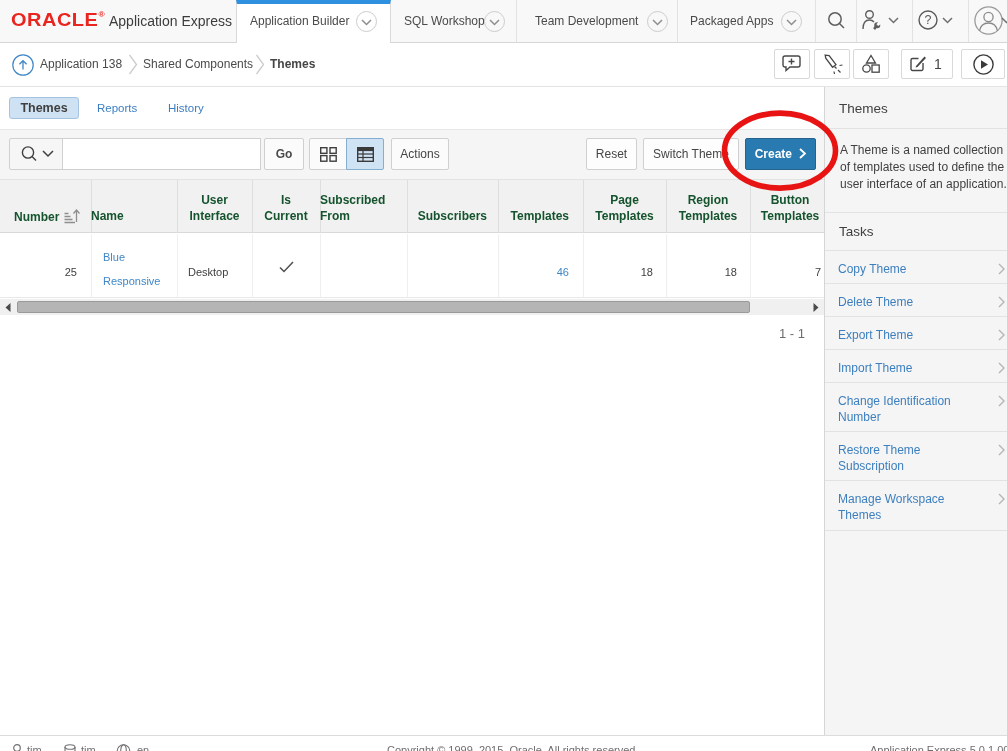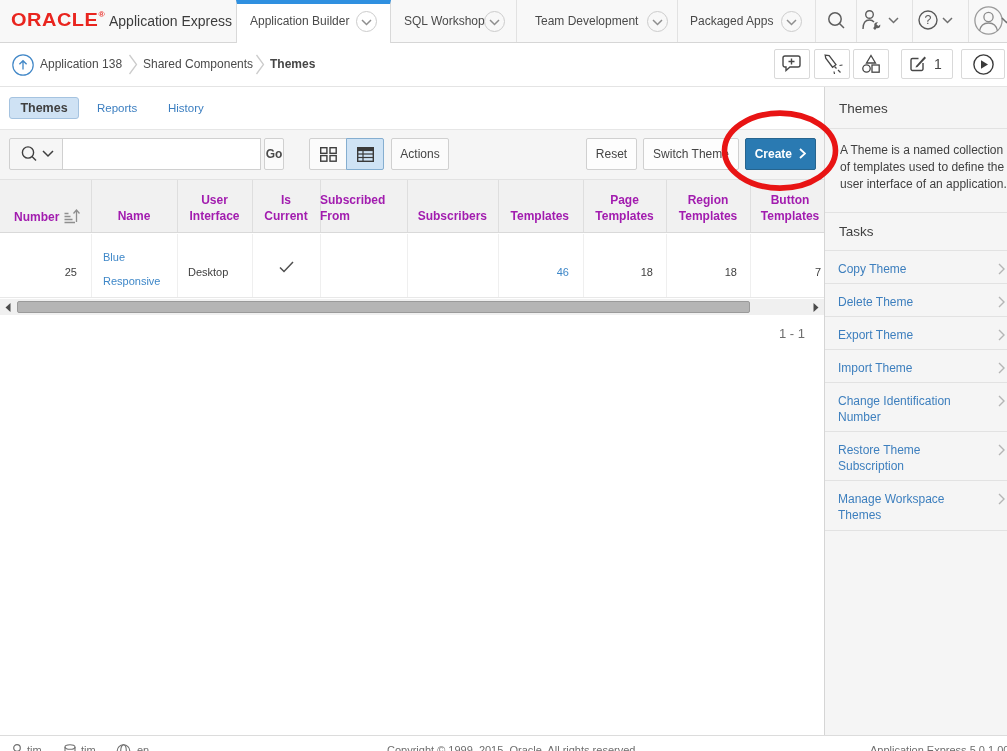--- a/index.html
+++ b/index.html
@@ -28,21 +28,21 @@
   .pill-link { position:absolute; top:97px; height:22px; font-size:11.5px; color:#3b7ec0; line-height:22px; }
 
   
   #strip { position:absolute; left:0; top:129px; width:824px; height:50px; background:#f5f5f5; border-top:1px solid #e6e6e6; }
   .tbtn { position:absolute; top:8px; height:32px; background:#fbfbfb; border:1px solid #d0d0d0; border-radius:2px;
      font-size:12px; color:#454545; text-align:center; }
 
   
   #thead { position:absolute; left:0; top:179px; width:824px; height:54px; background:#f1f1f1; border-top:1px solid #e2e2e2; border-bottom:1px solid #d9d9d9; overflow:hidden;}
   .hsep { position:absolute; top:0; bottom:0; width:1px; background:#dedede; }
-  .hlbl { position:absolute; font-weight:bold; font-size:12px; color:#a21caf; line-height:16px; }
+  .hlbl { position:absolute; font-weight:bold; font-size:12px; color:#14532d; line-height:16px; }
   #trow { position:absolute; left:0; top:234px; width:824px; height:64px; background:#fff; border-bottom:1px solid #e8e8e8; overflow:hidden;}
   .rsep { position:absolute; top:0; bottom:0; width:1px; background:#efefef; }
   .cell { position:absolute; font-size:11px; color:#404040; line-height:24px; }
   .lnk { color:#3e87c8; }
 
   
   #hscroll { position:absolute; left:0; top:299px; width:824px; height:16px; background:#f0f0f0; }
   #hthumb { position:absolute; left:17px; top:2px; width:733px; height:12px; background:#b5b5b5; border:1px solid #9a9a9a; border-radius:2px; }
 
   
@@ -204,21 +204,21 @@
 
 <div id="strip">
   <div class="tbtn" style="left:9px;width:54px;background:#f6f6f6;border-radius:2px 0 0 2px;">
     <svg width="34" height="16" viewBox="0 0 34 16" style="margin:7px 0 0 11px;">
       <circle cx="7" cy="6.5" r="5.6" fill="none" stroke="#3f3f3f" stroke-width="1.4"></circle>
       <line x1="11" y1="10.5" x2="15" y2="14.5" stroke="#3f3f3f" stroke-width="1.4"></line>
       <path d="M22 5 L27 10 L32 5" fill="none" stroke="#3f3f3f" stroke-width="1.5"></path>
     </svg>
   </div>
   <div class="tbtn" style="left:62px;width:199px;background:#fff;border-radius:0;"></div>
-  <div class="tbtn" style="left:264px;width:20px;font-weight:bold;font-size:12px;line-height:30px;color:#4a4a4a;">Go</div>
+  <div class="tbtn" style="left:264px;width:40px;font-weight:bold;font-size:12px;line-height:30px;color:#4a4a4a;">Go</div>
   <div class="tbtn" style="left:309px;width:38px;border-radius:2px 0 0 2px;">
     <svg width="17" height="15" viewBox="0 0 17 15" style="margin:8px 0 0 10px;">
       <rect x="0.7" y="0.7" width="6.2" height="5.6" fill="none" stroke="#3f3f3f" stroke-width="1.4"></rect>
       <rect x="10" y="0.7" width="6.2" height="5.6" fill="none" stroke="#3f3f3f" stroke-width="1.4"></rect>
       <rect x="0.7" y="8.6" width="6.2" height="5.6" fill="none" stroke="#3f3f3f" stroke-width="1.4"></rect>
       <rect x="10" y="8.6" width="6.2" height="5.6" fill="none" stroke="#3f3f3f" stroke-width="1.4"></rect>
     </svg>
   </div>
   <div class="tbtn" style="left:346px;width:38px;background:#cfe3f5;border-color:#85aed0;border-radius:0 2px 2px 0;">
     <svg width="17" height="15" viewBox="0 0 17 15" style="margin:8px 0 0 10px;">
@@ -252,21 +252,21 @@
   <div class="hsep" style="left:498px;"></div>
   <div class="hsep" style="left:583px;"></div>
   <div class="hsep" style="left:666px;"></div>
   <div class="hsep" style="left:750px;"></div>
   <div class="hlbl" style="left:14px;top:28px;white-space:nowrap;">Number
     <svg width="16" height="16" viewBox="0 0 16 16" style="display:inline-block;vertical-align:-3px;margin-left:1px;">
       <path d="M0.5 5.5 h4 M0.5 8.5 h6 M0.5 11.5 h8 M0.5 14.5 h10.5" stroke="#8f8f8f" stroke-width="1.3" fill="none"></path>
       <path d="M12.5 14 V2.5 M9.5 5.5 L12.5 2 L15.5 5.5" stroke="#8f8f8f" stroke-width="1.3" fill="none"></path>
     </svg>
   </div>
-  <div class="hlbl" style="left:91px;width:86px;top:28px;text-align:center;">Name</div>
+  <div class="hlbl" style="left:91px;width:86px;top:28px;">Name</div>
   <div class="hlbl" style="left:177px;width:75px;top:12px;text-align:center;">User<br>Interface</div>
   <div class="hlbl" style="left:252px;width:68px;top:12px;text-align:center;">Is<br>Current</div>
   <div class="hlbl" style="left:320px;width:87px;top:12px;text-align:left;">Subscribed<br>From</div>
   <div class="hlbl" style="right:337px;top:28px;">Subscribers</div>
   <div class="hlbl" style="right:255px;top:28px;">Templates</div>
   <div class="hlbl" style="left:583px;width:83px;top:12px;text-align:center;">Page<br>Templates</div>
   <div class="hlbl" style="left:666px;width:84px;top:12px;text-align:center;">Region<br>Templates</div>
   <div class="hlbl" style="left:750px;width:80px;top:12px;text-align:center;">Button<br>Templates</div>
 </div>
 

